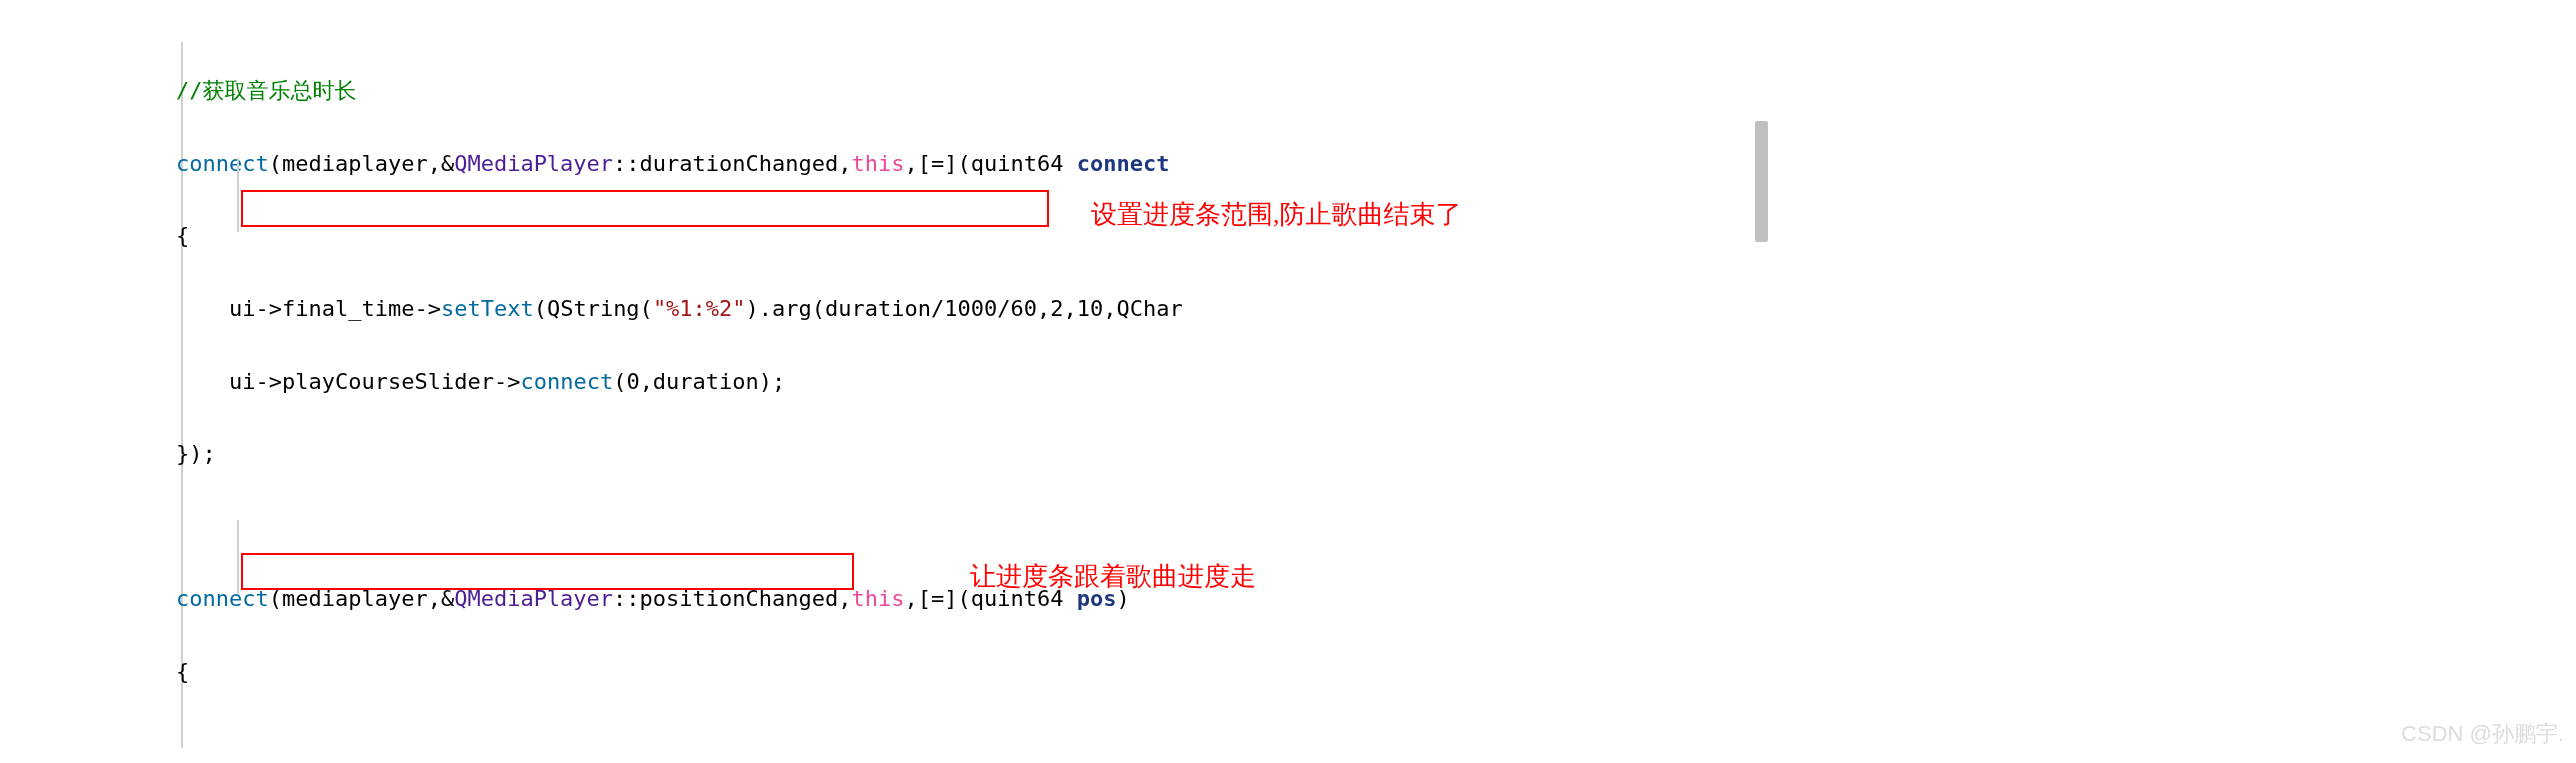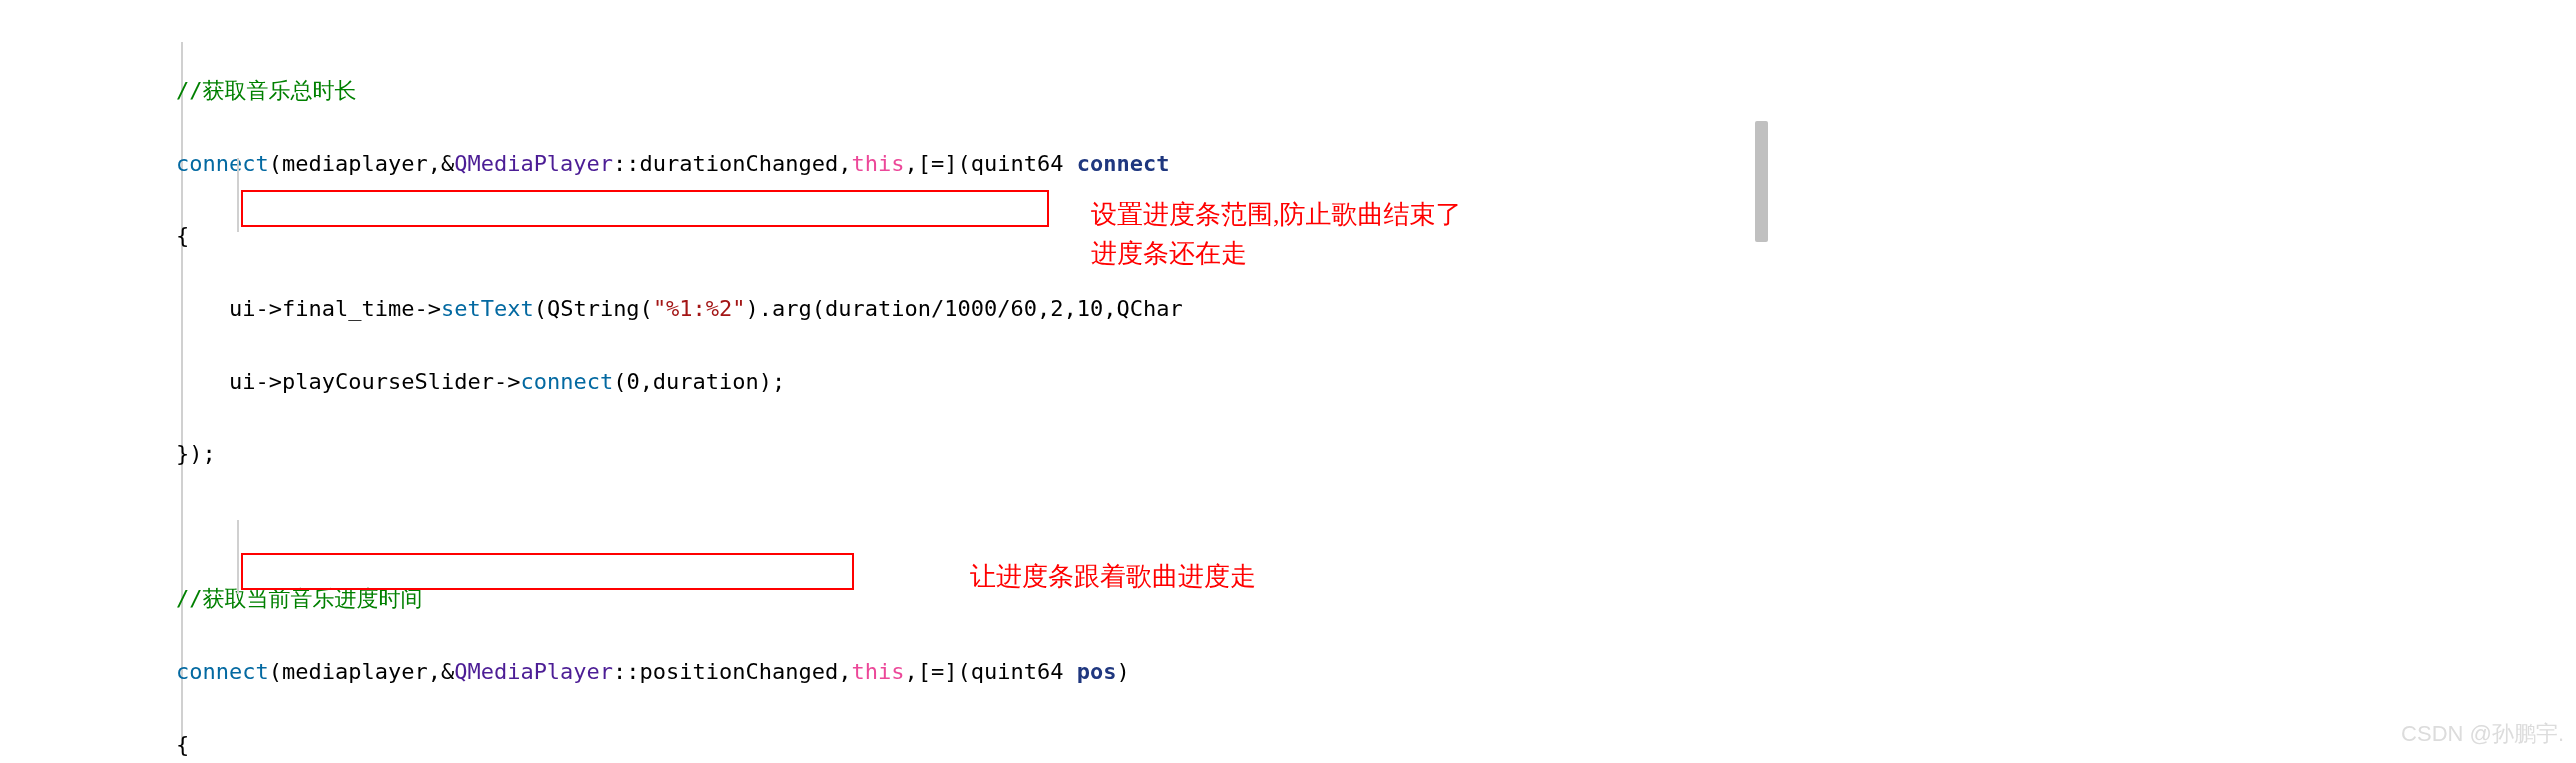--- a/index.html
+++ b/index.html
@@ -80,37 +80,35 @@
 <div class="left-border"></div>
 
 <div class="code-area">
 <div><span class="comment">//获取音乐总时长</span></div>
 <div><span class="func-call">connect</span><span class="normal">(mediaplayer,&amp;</span><span class="type">QMediaPlayer</span><span class="normal">::durationChanged,</span><span class="keyword">this</span><span class="normal">,[=](quint64 </span><span class="param bold">connect</span></div>
 <div><span class="normal">{</span></div>
 <div>    <span class="normal">ui</span><span class="normal">-&gt;</span><span class="normal">final_time</span><span class="normal">-&gt;</span><span class="func-call">setText</span><span class="normal">(QString(</span><span class="string">"%1:%2"</span><span class="normal">).arg(duration/</span><span class="normal">1000</span><span class="normal">/</span><span class="normal">60</span><span class="normal">,</span><span class="normal">2</span><span class="normal">,</span><span class="normal">10</span><span class="normal">,QChar</span></div>
 <div>    <span class="normal">ui</span><span class="normal">-&gt;</span><span class="normal">playCourseSlider</span><span class="normal">-&gt;</span><span class="func-call">connect</span><span class="normal">(</span><span class="normal">0</span><span class="normal">,duration);</span></div>
 <div><span class="normal">});</span></div>
 <div> </div>
-<div><span class="comment">//获取当前音乐进度时间</span></div>
 <div><span class="func-call">connect</span><span class="normal">(mediaplayer,&amp;</span><span class="type">QMediaPlayer</span><span class="normal">::positionChanged,</span><span class="keyword">this</span><span class="normal">,[=](quint64 </span><span class="param bold">pos</span><span class="normal">)</span></div>
 <div><span class="normal">{</span></div>
 
 
 
 </div>
 
 <div class="indent-guide" style="left:237px; top:158px; height:74px;"></div>
 <div class="indent-guide" style="left:237px; top:520px; height:74px;"></div>
 
 <div class="red-box" style="left:241px; top:190px; width:808px; height:37px;"></div>
 <div class="red-box" style="left:241px; top:553px; width:613px; height:37px;"></div>
 
 <div class="annotation" style="left:1091px; top:195px;">
   <div>设置进度条范围,防止歌曲结束了</div>
-  <div>进度条还在走</div>
 </div>
 <div class="annotation" style="left:970px; top:557px;">
   <span>让进度条跟着歌曲进度走</span>
 </div>
 
 <div class="scrollbar-thumb"></div>
 
 <div class="watermark">CSDN @孙鹏宇.</div>
 
 

